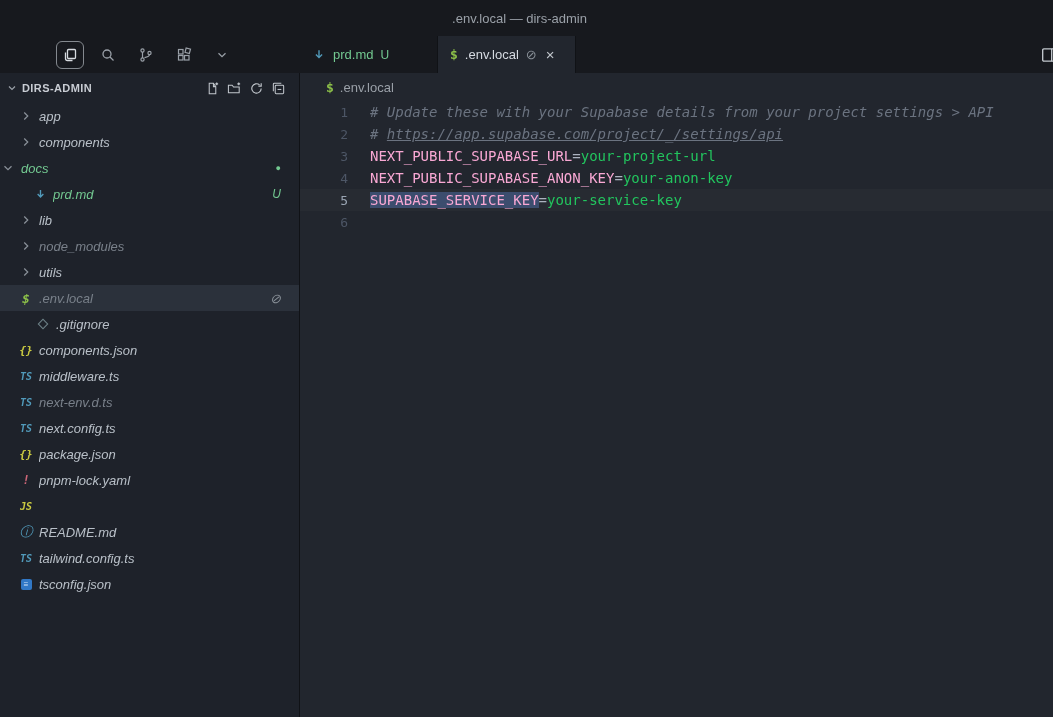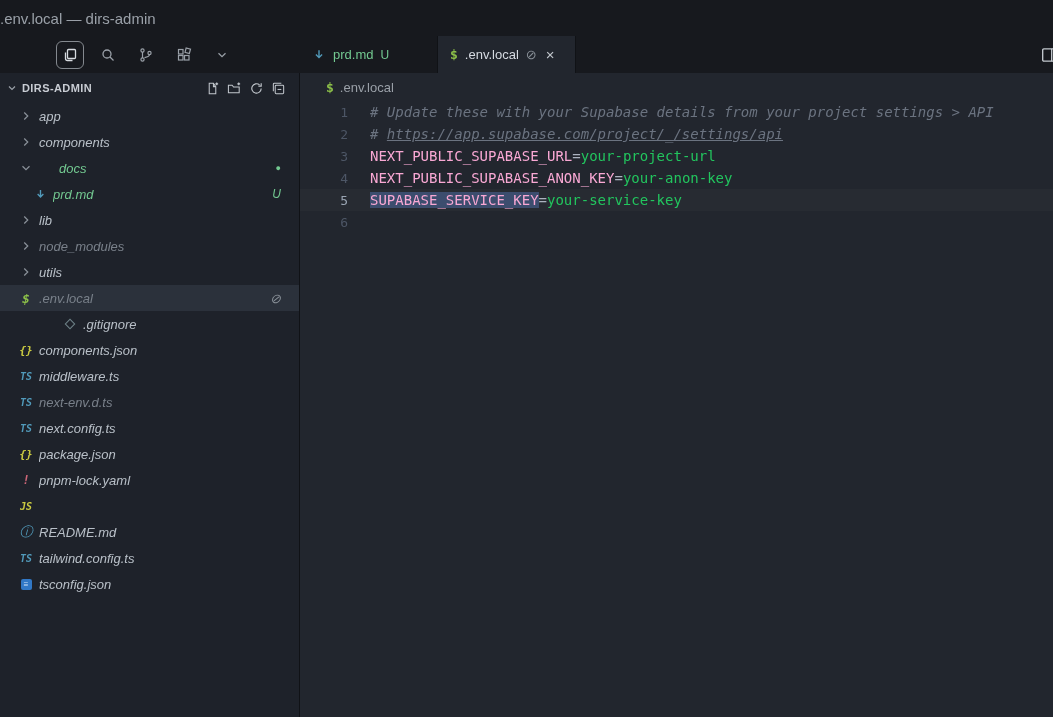--- a/index.html
+++ b/index.html
@@ -7,22 +7,22 @@
   body {
     font-family: "Liberation Sans", sans-serif;
     background:#17191e; color:#bfc5ce; font-size:13px;
     -webkit-font-smoothing:antialiased;
   }
   .window { width:1053px; height:717px; display:flex; flex-direction:column; }
 
   
   .titlebar {
     height:36px; background:#17191e; flex:0 0 36px;
-    display:flex; align-items:center; justify-content:flex-start;
-    padding-right:14px; color:#9aa0a8; font-size:15px;
+    display:flex; align-items:center; justify-content:center;
+    padding-right:14px; color:#9aa0a8; font-size:13px;
   }
 
   
   .topbar { height:37px; flex:0 0 37px; background:#17191e; display:flex; position:relative; overflow:hidden; }
   .activity { width:300px; flex:0 0 300px; display:flex; align-items:center; padding-left:56px; gap:10px; }
   .act-btn {
     width:28px; height:28px; display:flex; align-items:center; justify-content:center;
     color:#9aa0a8; border-radius:6px; cursor:pointer; background:transparent; border:none;
   }
   .act-btn.active { color:#d7dbe0; border:1px solid #84898f; }
@@ -207,21 +207,21 @@
             <span class="lbl">app</span>
           </div>
           <div class="tree-row" style="padding-left: 18px;">
             <span class="slot">
               <svg width="14" height="14" viewBox="0 0 16 16" fill="none" stroke="#8a9199" stroke-width="1.4">
                 <path d="M6 4l4 4-4 4"></path>
               </svg>
             </span>
             <span class="lbl">components</span>
           </div>
-          <div class="tree-row" style="padding-left: 18px; gap: 20px;">
+          <div class="tree-row" style="">
             <span class="slot">
               <svg width="14" height="14" viewBox="0 0 16 16" fill="none" stroke="#8a9199" stroke-width="1.4">
                 <path d="M4 6l4 4 4-4"></path>
               </svg>
             </span>
             <span class="lbl green">docs</span>
             <span class="badge dot">●</span>
           </div>
           <div class="tree-row" style="padding-left: 32px;">
             <span class="slot">
@@ -256,21 +256,21 @@
             </span>
             <span class="lbl">utils</span>
           </div>
           <div class="tree-row selected" style="padding-left: 18px;">
             <span class="slot">
               <span class="ic-glyph" style="color:#8dc149;font-size:13px;">$</span>
             </span>
             <span class="lbl dim">.env.local</span>
             <span class="badge gray">⊘</span>
           </div>
-          <div class="tree-row" style="padding-left: 35px; margin-left: 27px;">
+          <div class="tree-row" style="padding-left: 35px;">
             <span class="slot">
               <svg width="12" height="12" viewBox="0 0 16 16" fill="none" stroke="#6d8086" stroke-width="1.4">
                 <rect x="3.6" y="3.6" width="8.8" height="8.8" transform="rotate(45 8 8)"></rect>
               </svg>
             </span>
             <span class="lbl">.gitignore</span>
           </div>
           <div class="tree-row" style="padding-left: 18px;">
             <span class="slot">
               <span class="ic-glyph" style="color:#cbcb41;font-size:11px;">{}</span>

